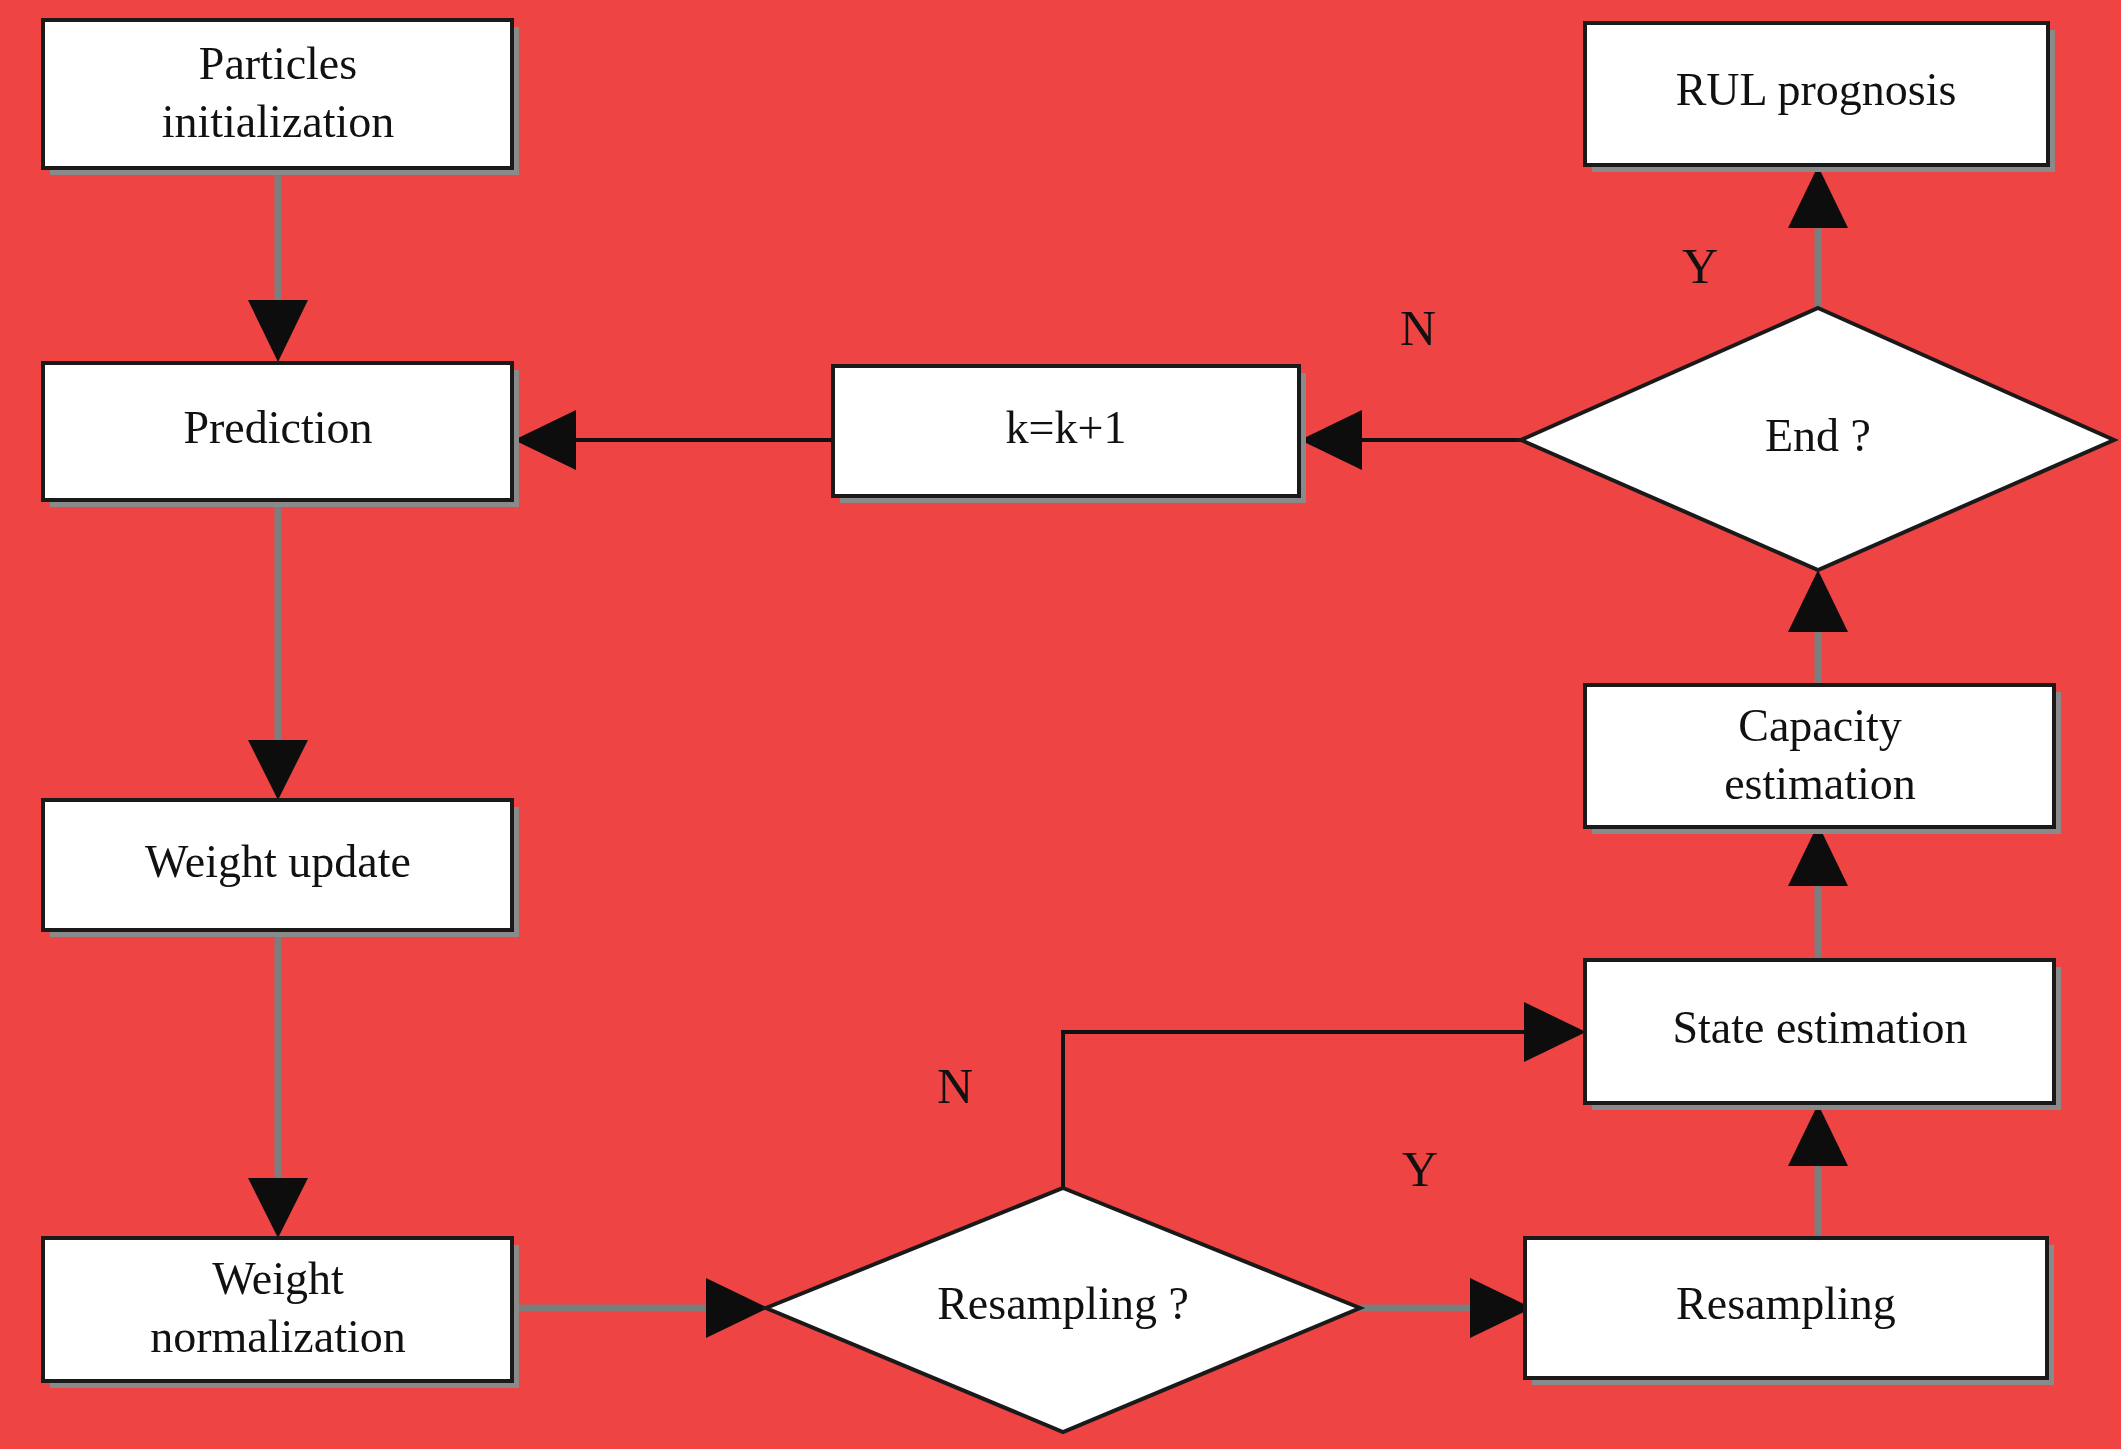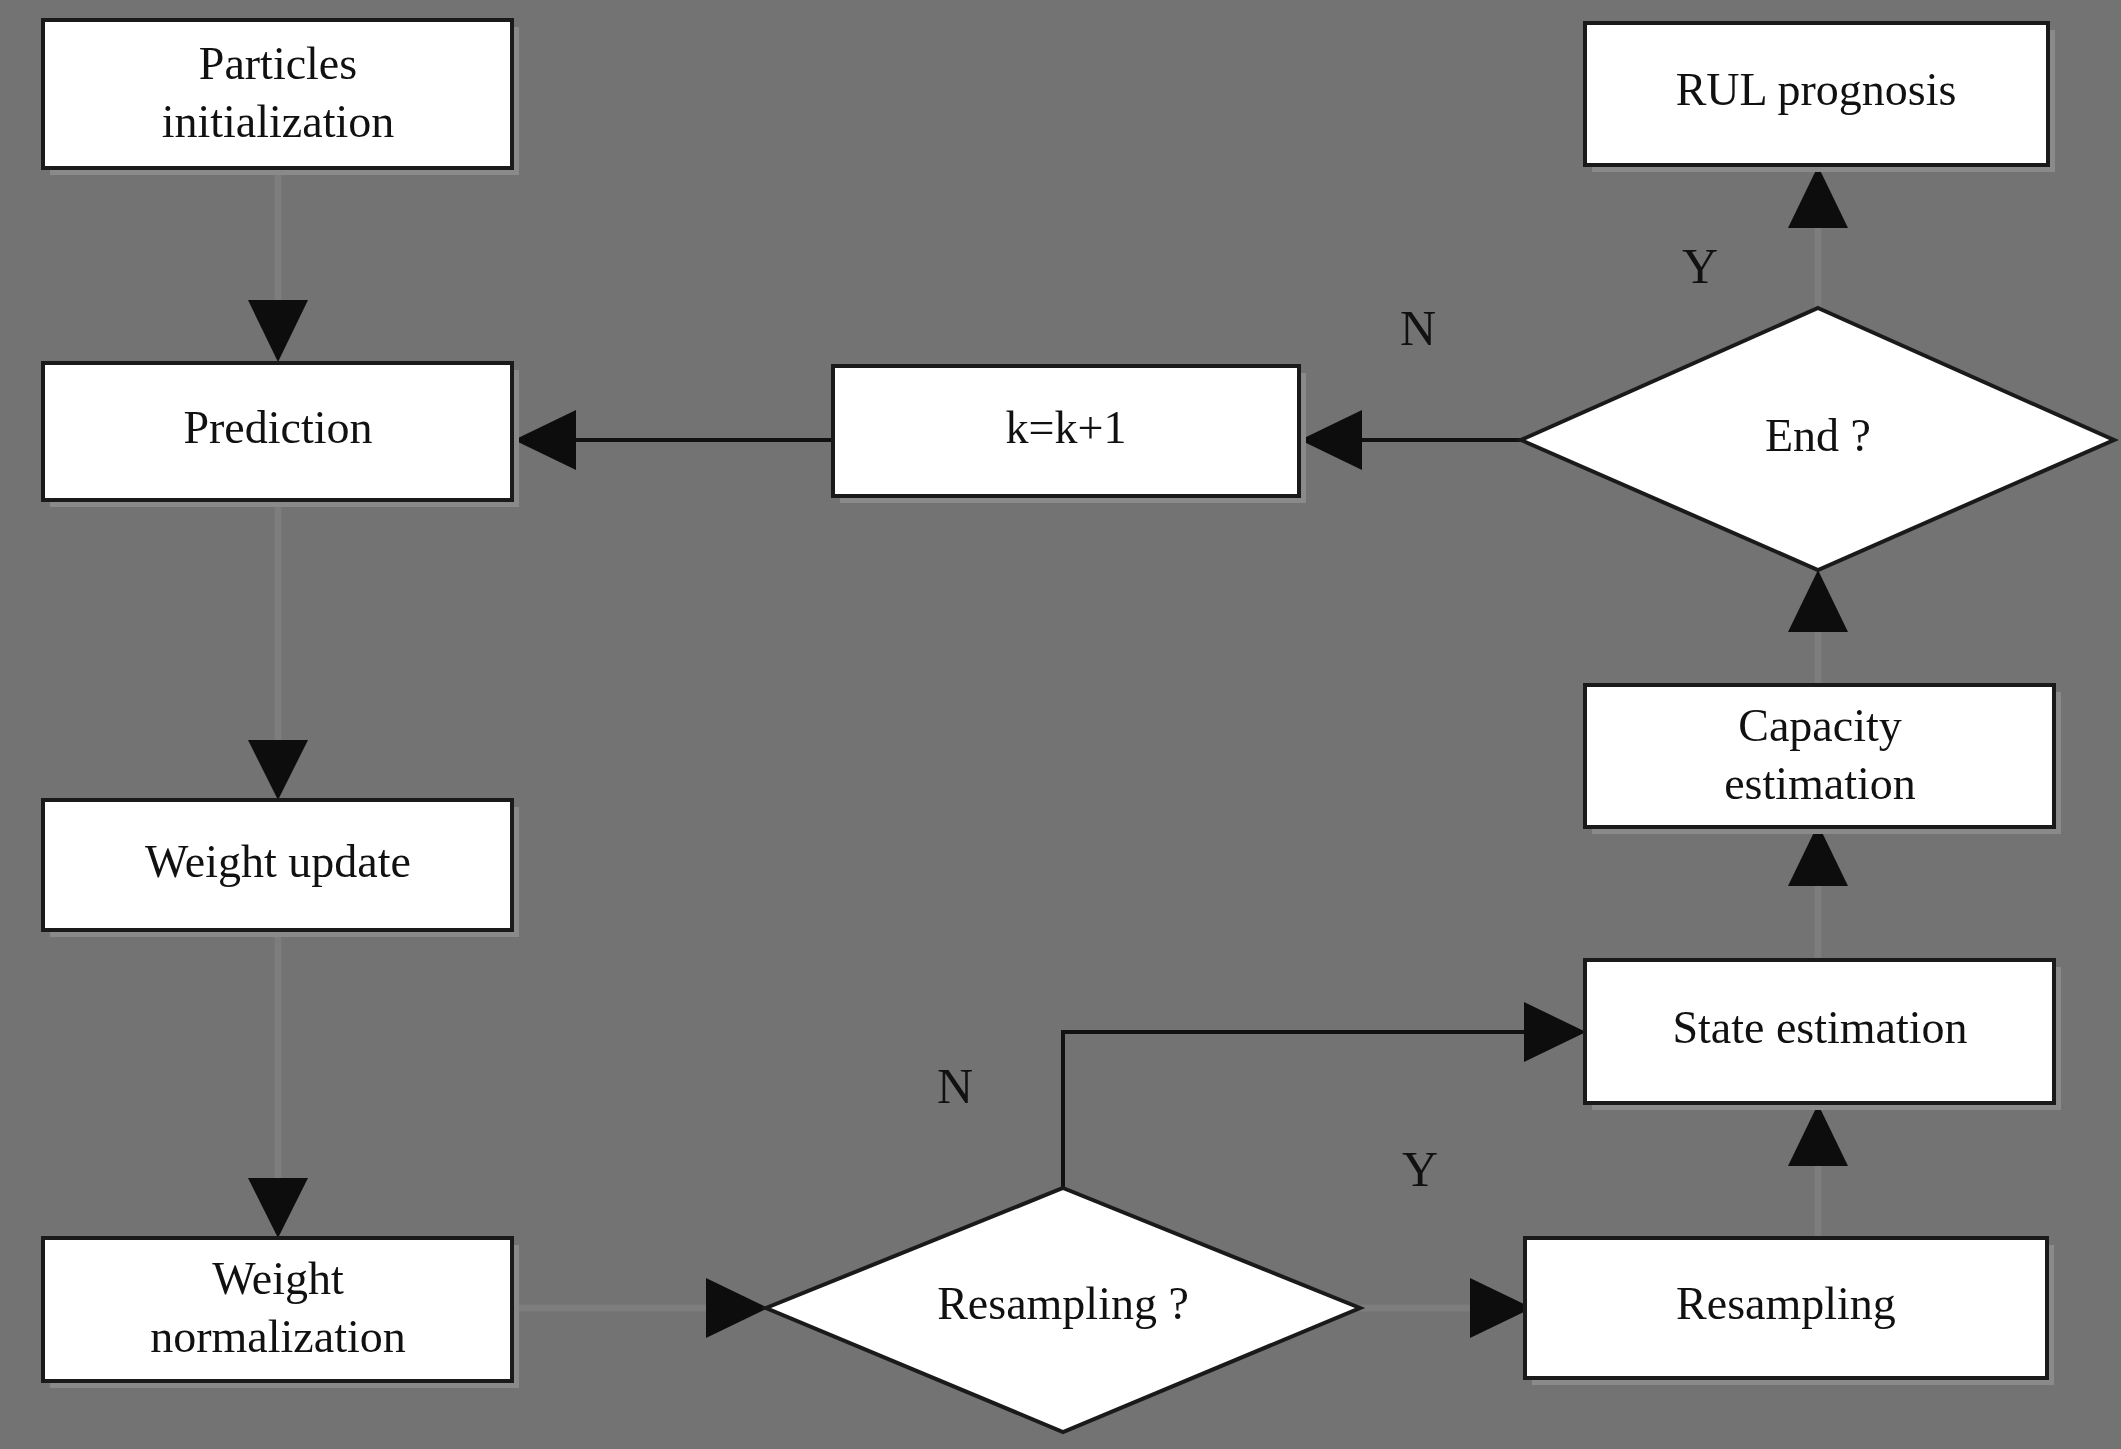--- a/index.html
+++ b/index.html
@@ -5,21 +5,21 @@
 <style>
   html, body {
     margin: 0;
     padding: 0;
     background: #ffffff;
   }
   #canvas {
     position: relative;
     width: 2121px;
     height: 1449px;
-    background: #737373;
+    background: #ef4444;
     overflow: hidden;
     font-family: "Liberation Serif", "DejaVu Serif", serif;
   }
   svg.flow {
     position: absolute;
     top: 0;
     left: 0;
     width: 2121px;
     height: 1449px;
     display: block;

